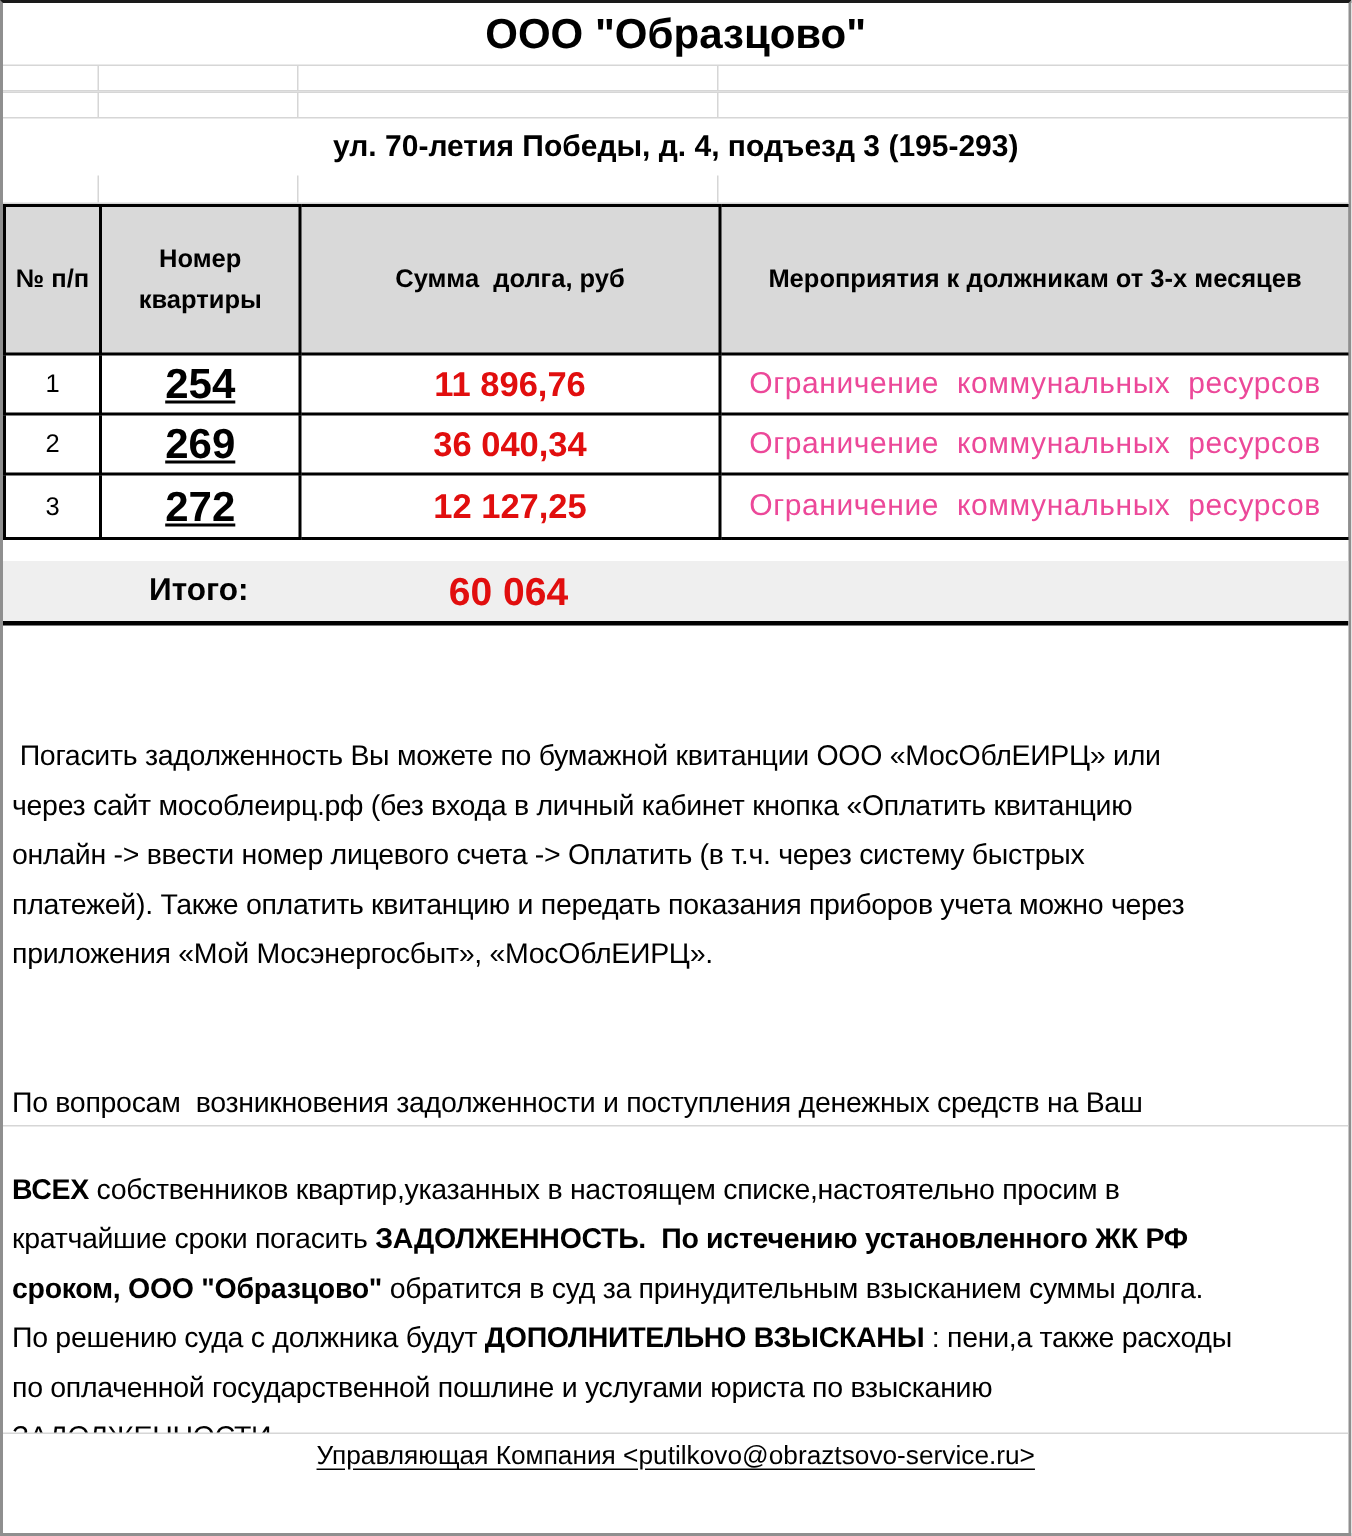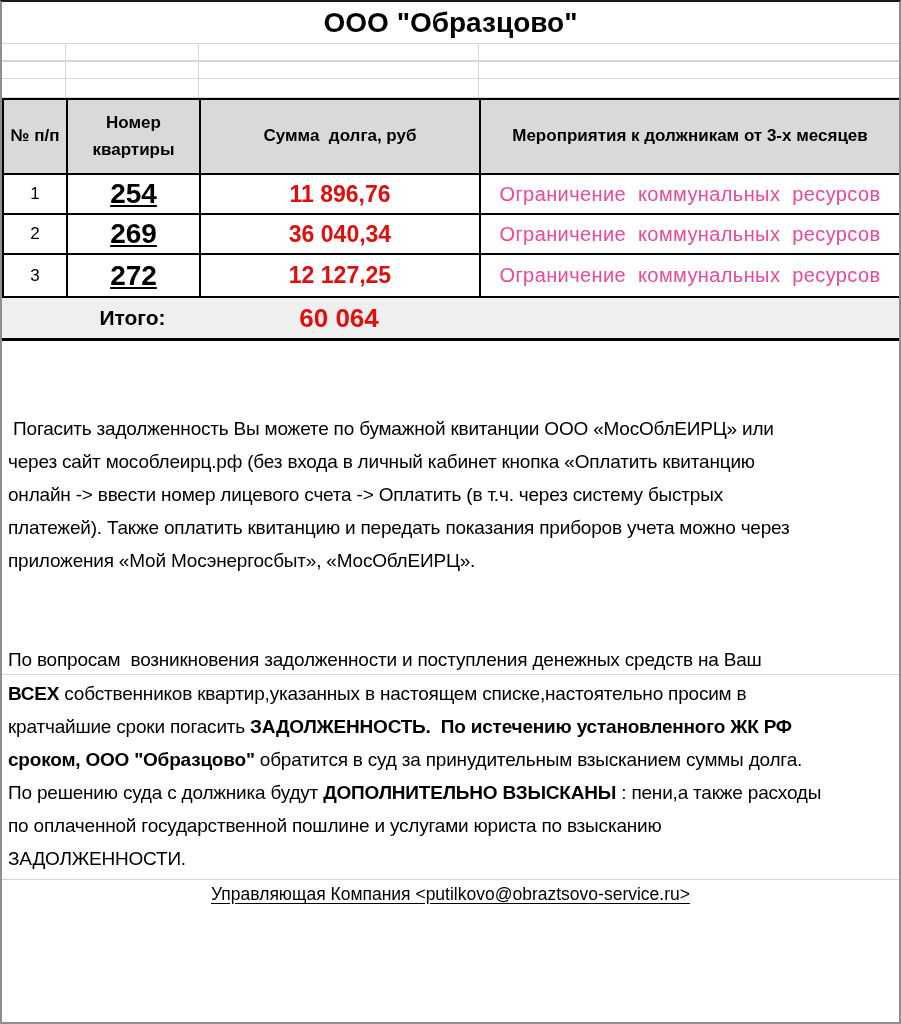--- a/index.html
+++ b/index.html
@@ -53,54 +53,55 @@
     border:2px solid #000;
   }
   table.debtors th{
     background:var(--header-bg);
     border:2.5px solid #000;
     font-weight:bold;font-size:17px;
     text-align:center;vertical-align:middle;
     white-space:pre-wrap;line-height:1.55;
     padding:0 2px;
   }
-  table.debtors thead tr{height:75px;}
+  table.debtors thead tr{height:99px;}
   table.debtors tbody tr{height:40px;}
   table.debtors tbody tr.r3{height:43px;}
   table.debtors td{
     border:2px solid #000;
     text-align:center;vertical-align:middle;
     white-space:pre-wrap;
   }
   td.c-num{font-size:17px;}
   td.c-apt{font-size:28px;font-weight:bold;text-decoration:underline;}
   td.c-debt{font-size:23px;font-weight:bold;color:var(--red);}
   td.c-act{font-size:20px;letter-spacing:0.4px;color:#ec4899;}
   .total-row{
     height:43px;display:flex;align-items:center;
     background:var(--total-bg);
     border-bottom:3px solid #000;
+    margin-top:14px;
   }
   .total-label{
     margin-left:64px;width:133px;text-align:center;
     font-weight:bold;font-size:21px;
   }
   .total-value{
     width:280px;text-align:center;
     font-weight:bold;font-size:26px;color:var(--red);
   }
   .textblock{
     width:100%;
     font-size:19px;line-height:33px;letter-spacing:-0.2px;
     white-space:pre-wrap;
     padding:5px 4px 0 6px;
     overflow:hidden;
   }
   .tb1{height:333px;}
-  .tb2{height:205px;border-top:1px solid var(--grid);padding-top:2px;}
+  .tb2{height:205px;border-top:1px solid var(--grid);padding-top:26px;}
   .tb2 .b{font-weight:bold;}
   .footer-row{
     display:flex;align-items:center;justify-content:center;
     border-top:1px solid var(--grid);
     font-size:17.5px;white-space:pre-wrap;
   }
   .f1{height:30px;}
   .f2{height:26px;}
   .footer-row .u{text-decoration:underline;text-underline-offset:3px;}
 </style>
@@ -119,20 +120,21 @@
   </div>
 
 
   <div class="row spacer">
     <div class="sc c1"></div>
     <div class="sc c2"></div>
     <div class="sc c3"></div>
     <div class="sc c4"></div>
   </div>
 
+  <div class="row address-row">ул. 70-летия Победы, д. 4, подъезд 3 (195-293)</div>
 
   <div class="row spacer sp3">
     <div class="sc c1"></div>
     <div class="sc c2"></div>
     <div class="sc c3"></div>
     <div class="sc c4"></div>
   </div>
 
   <table class="debtors">
     <colgroup>

